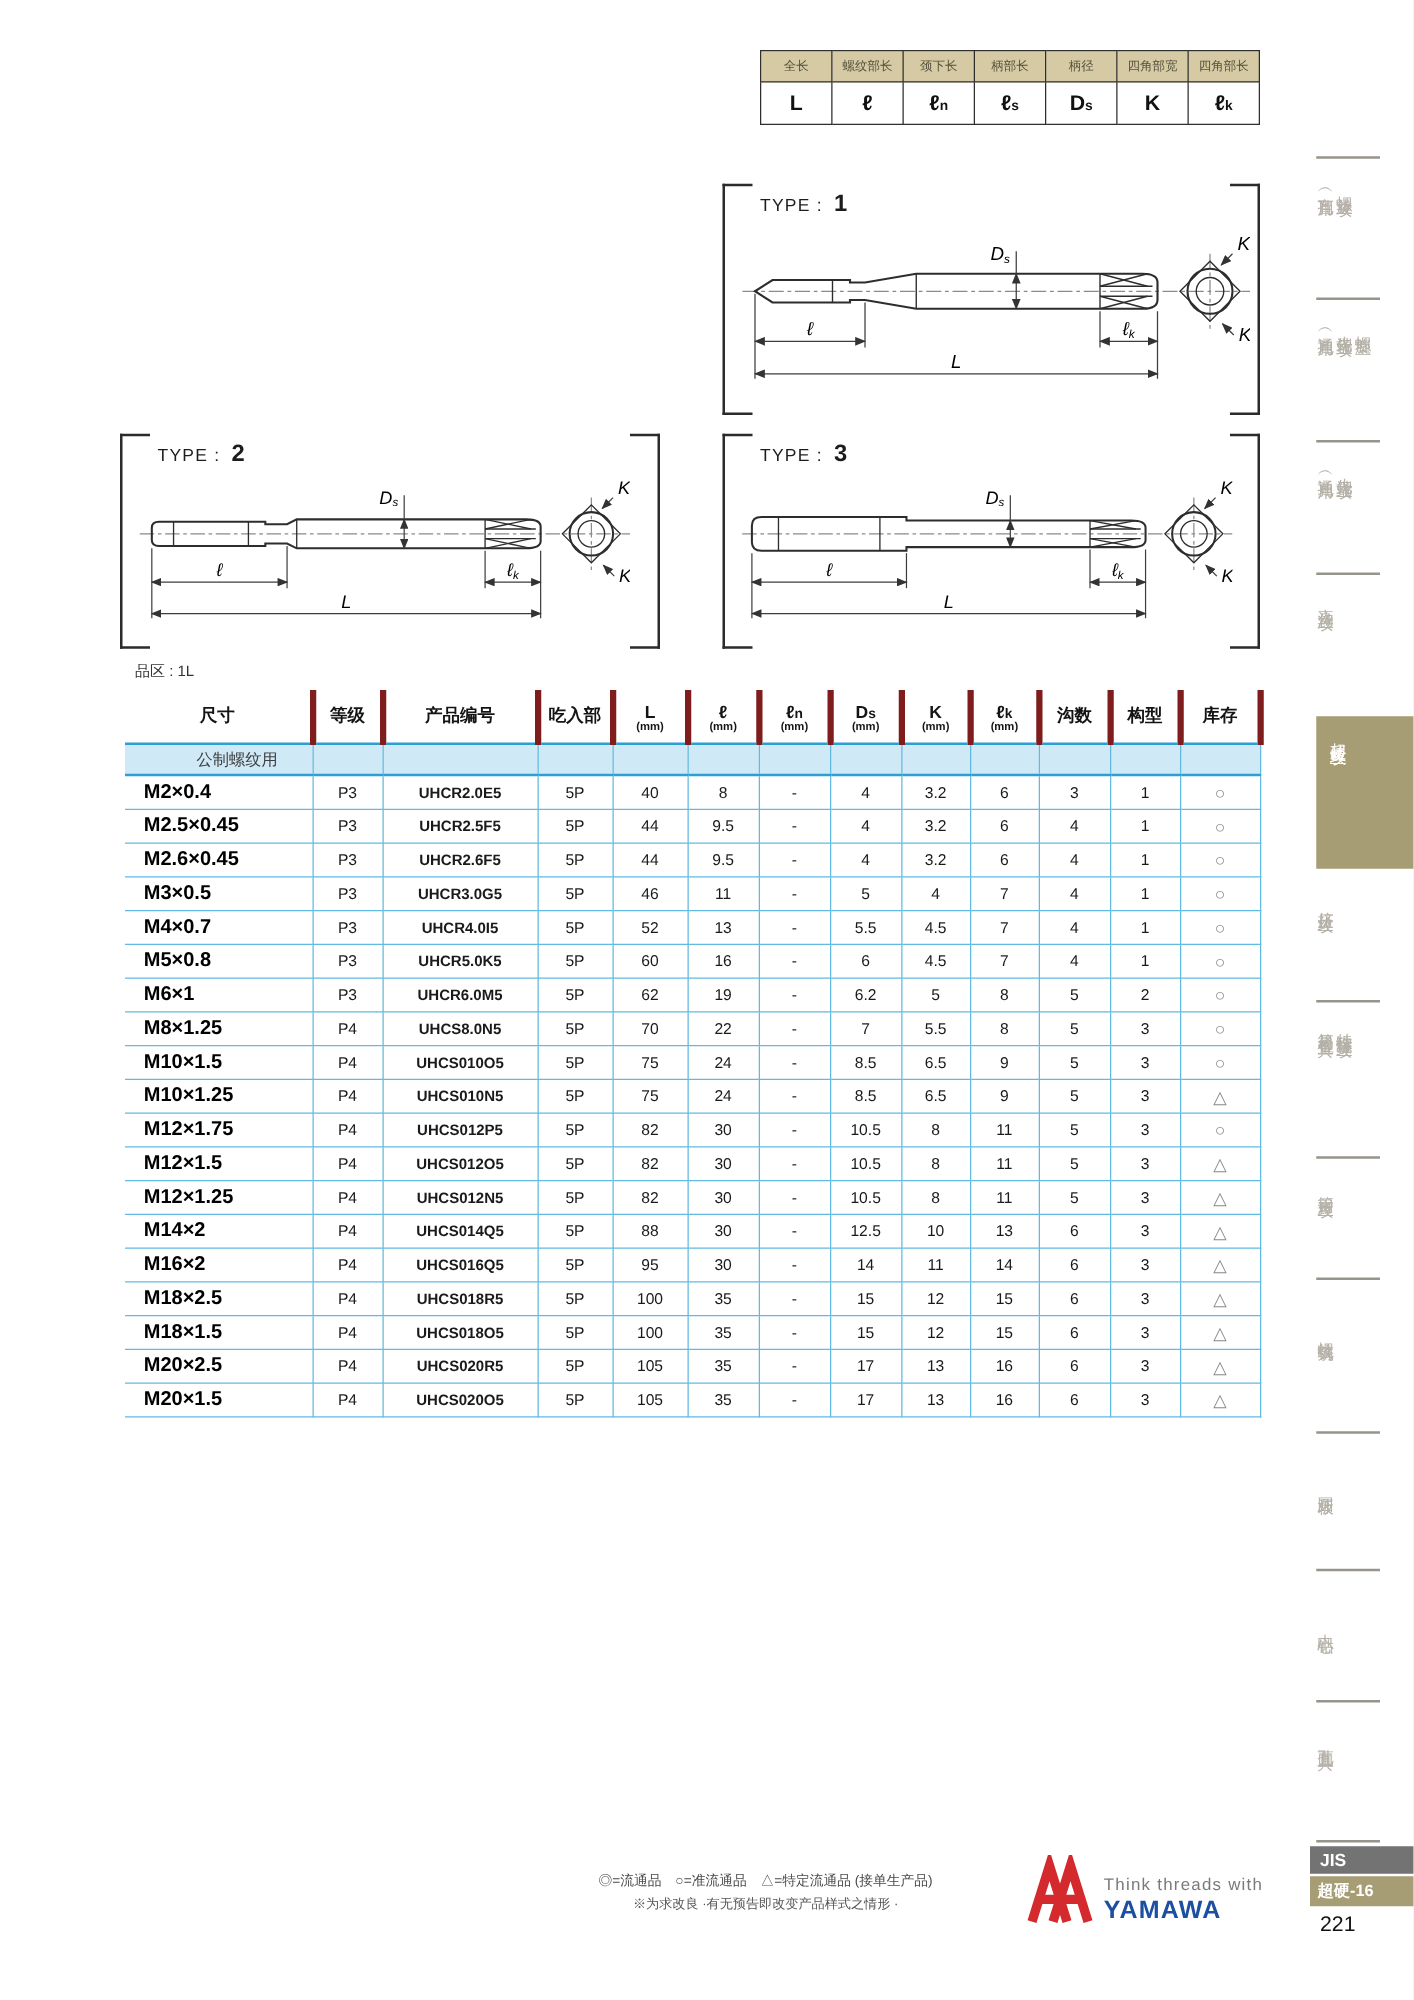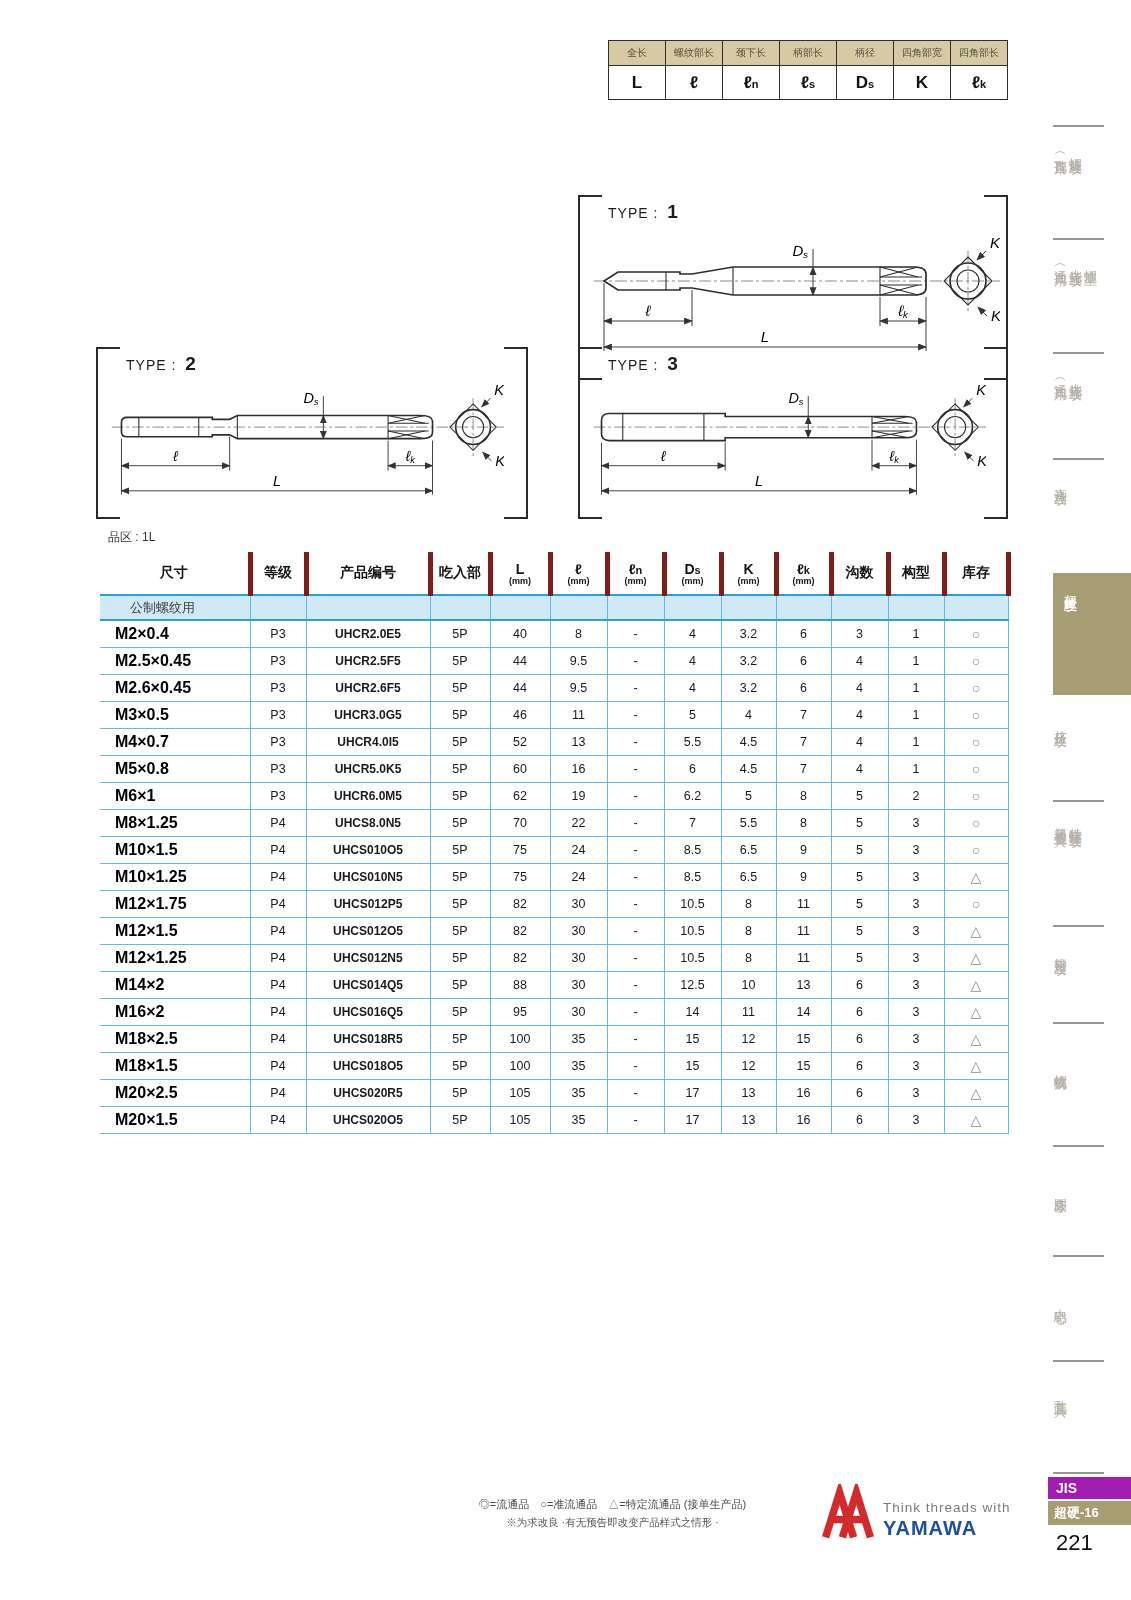--- a/index.html
+++ b/index.html
@@ -30,36 +30,36 @@
   
   .series-note{position:absolute;left:108px;top:529px;font-size:12px;color:#333;}
   
   #main-table{position:absolute;left:100px;top:552px;width:908px;border-collapse:collapse;table-layout:fixed;}
   #main-table th{border-right:5px solid #7f1d1d;border-bottom:2px solid #2c9fd3;height:42px;
                  font-size:14px;color:#141414;vertical-align:middle;padding:0;}
   #main-table th .h-unit{font-weight:bold;font-size:9px;margin-top:-1px;}
   #main-table td{border-right:1px solid #62b9e2;border-bottom:1px solid #62b9e2;height:26px;
                  text-align:center;font-size:12.5px;color:#1a1a1a;padding:0;}
   #main-table tr.sec td{background:#cfe9f6;border-bottom:2px solid #2c9fd3;height:23px;}
-  #main-table tr.sec td.sec-label{text-align:left;padding-left:30px;font-size:13px;color:#3f3f3f;}
+  #main-table tr.sec td.sec-label{text-align:center;padding-left:30px;font-size:13px;color:#3f3f3f;}
   #main-table td.c0{text-align:left;padding-left:15px;font-weight:bold;font-size:16px;color:#000;}
   #main-table td.c2{font-weight:bold;font-size:12px;}
   #main-table td.c12{color:#8a8a8a;font-size:14px;}
   
   .sb-item{position:absolute;}
   .vtext{display:inline-block;writing-mode:vertical-rl;white-space:pre-line;
          font-size:13px;line-height:15px;letter-spacing:1.5px;color:#b5b1a8;}
   .sb-active{position:absolute;left:1053px;top:573px;width:78px;height:122px;background:#a79d75;}
   .sb-active .vtext{margin:11px 0 0 10px;color:#ffffff;font-size:13.5px;}
   .sb-rule{position:absolute;left:1053px;width:51px;height:2px;background:#97948b;}
-  .badge-jis{position:absolute;left:1048px;top:1477px;width:83px;height:22px;background:#a21caf;
+  .badge-jis{position:absolute;left:1048px;top:1477px;width:83px;height:22px;background:#737373;
              color:#fff;font-weight:bold;font-size:14px;line-height:22px;padding-left:8px;box-sizing:border-box;}
   .badge-series{position:absolute;left:1048px;top:1501px;width:83px;height:24px;background:#a79d75;
              color:#fff;font-weight:bold;font-size:13px;line-height:24px;padding-left:6px;box-sizing:border-box;}
-  .page-number{position:absolute;left:1056px;top:1530px;font-size:22px;color:#111;}
+  .page-number{position:absolute;left:1056px;top:1530px;font-size:17px;color:#111;}
   
   .footer-legend{position:absolute;left:430px;top:1497px;width:365px;text-align:center;
                  font-size:11px;color:#4a4a4a;}
   .footer-legend .note{font-size:10.5px;color:#555;margin-top:4px;}
   .logo{position:absolute;left:820px;top:1484px;display:flex;align-items:flex-start;}
   .logo-text{margin-left:7px;}
   .tagline{font-size:13.5px;color:#7a7a7a;letter-spacing:1px;margin-top:16px;}
   .brand{font-size:20px;font-weight:bold;color:#1c4fa0;letter-spacing:1px;line-height:26px;}
 </style>
 </head>
@@ -94,21 +94,21 @@
           <td><span>ℓ</span><span class="sym-sub">n</span></td>
           <td><span>ℓ</span><span class="sym-sub">s</span></td>
           <td><span>D</span><span class="sym-sub">s</span></td>
           <td><span>K</span></td>
           <td><span>ℓ</span><span class="sym-sub">k</span></td>
         </tr>
       </tbody>
   </table>
 
   <div id="diagrams">
-      <div class="dg-box" style="left: 578px; top: 147px; width: 430px; height: 185px; margin-top: 48px;">
+      <div class="dg-box" style="left: 578px; top: 147px; width: 430px; height: 185px;">
         <div class="dg-title"><span>TYPE : </span><b>1</b></div>
         <svg class="dg-svg" width="412" height="150" viewBox="0 0 412 150" style="top: 28px;">
           <line x1="6" y1="58" x2="412" y2="58" class="cl"></line>
           <line x1="380" y1="28" x2="380" y2="88" class="cl"></line>
           <path d="M16,58 L30,49 L92,49 L92,51 L104,51 L145,44 L326,44 Q338,44 338,51 L338,65 Q338,72 326,72 L145,72 L104,65 L92,65 L92,67 L30,67 Z" class="ol"></path>
           <line x1="78" y1="49" x2="78" y2="67" class="dt"></line>
           <line x1="145" y1="44" x2="145" y2="72" class="dt"></line>
           <line x1="292" y1="44" x2="292" y2="72" class="dt"></line>
           <line x1="292" y1="54" x2="334" y2="54" class="dt"></line>
           <line x1="292" y1="62" x2="334" y2="62" class="dt"></line>

